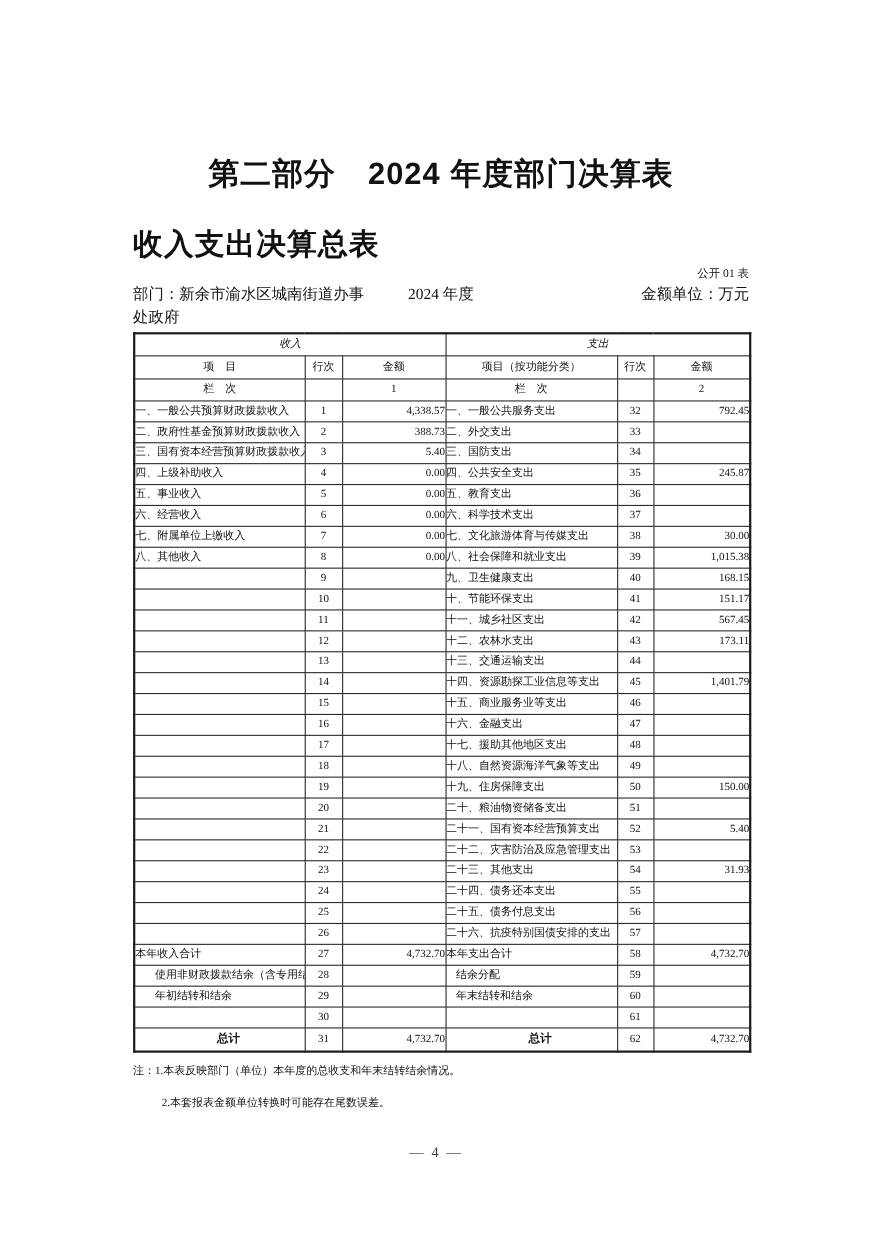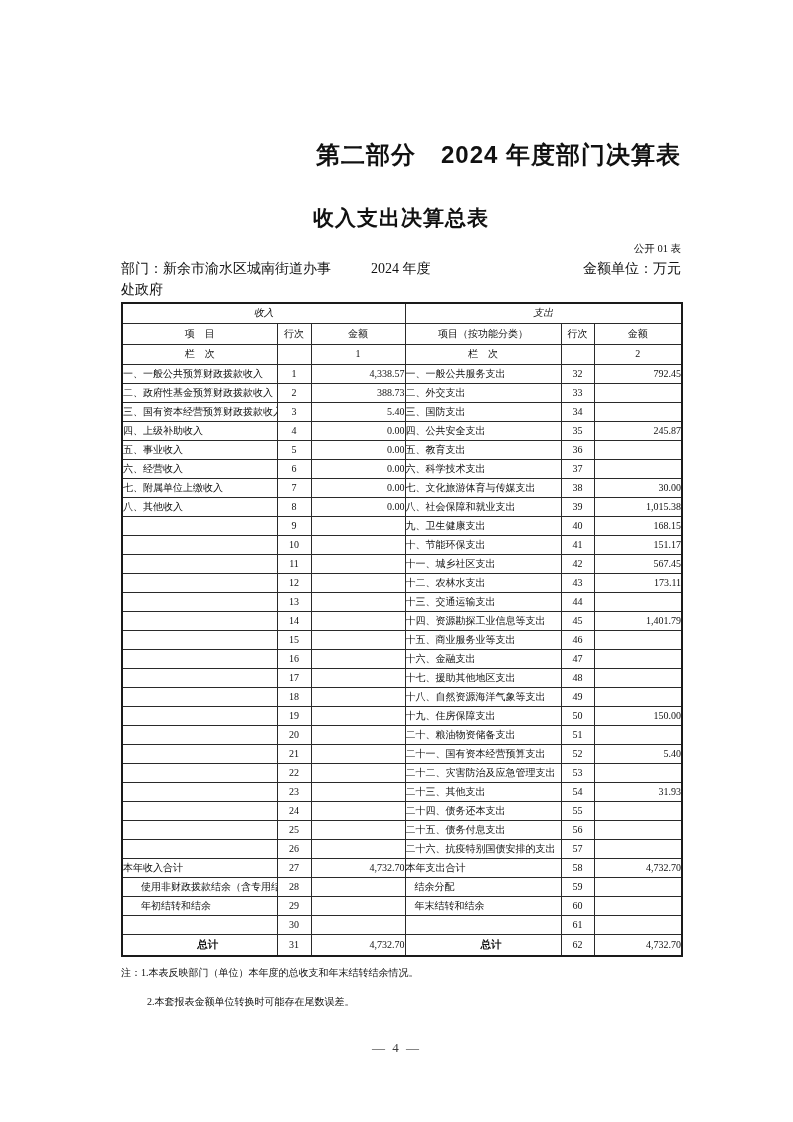--- a/index.html
+++ b/index.html
@@ -9,31 +9,31 @@
     height: 1122px;
     margin: 0 auto;
     background: #ffffff;
     font-family: "Liberation Serif", "DejaVu Serif", serif;
     color: #111111;
     overflow: hidden;
   }
   .part-title {
     position: absolute;
     left: 121px; top: 139px; width: 560px;
-    text-align: right;
+    text-align: center;
     font-family: "Liberation Sans", "DejaVu Sans", sans-serif;
-    font-size: 24px; font-weight: bold; letter-spacing: 1px;
+    font-size: 28px; font-weight: bold; letter-spacing: 1px;
     white-space: nowrap;
   }
   .table-title {
     position: absolute;
     left: 121px; top: 204px; width: 560px;
-    text-align: center;
+    text-align: left;
     font-family: "Liberation Sans", "DejaVu Sans", sans-serif;
-    font-size: 21px; font-weight: 600; letter-spacing: 1px;
+    font-size: 27px; font-weight: 600; letter-spacing: 1px;
   }
   .table-code {
     position: absolute;
     right: 112px; top: 242px;
     font-size: 10.5px;
   }
   .meta-row { position: absolute; left: 0; top: 258px; width: 793px; }
   .department {
     position: absolute; left: 121px; top: 0; width: 218px;
     font-size: 14px; line-height: 21px;

